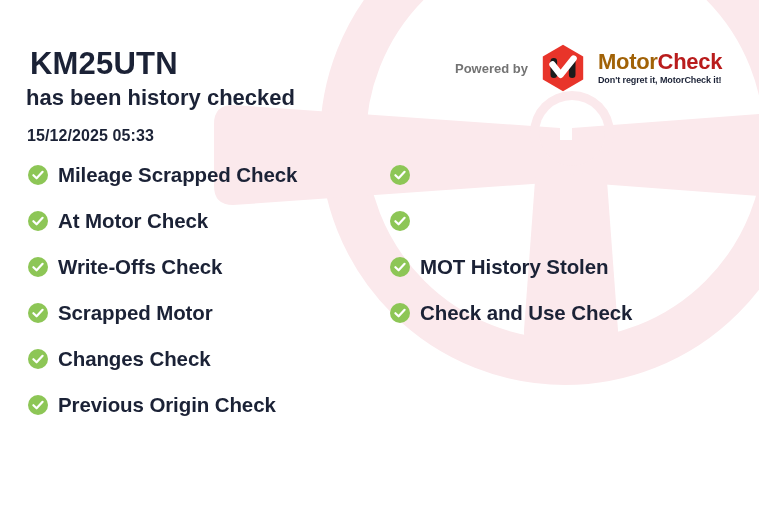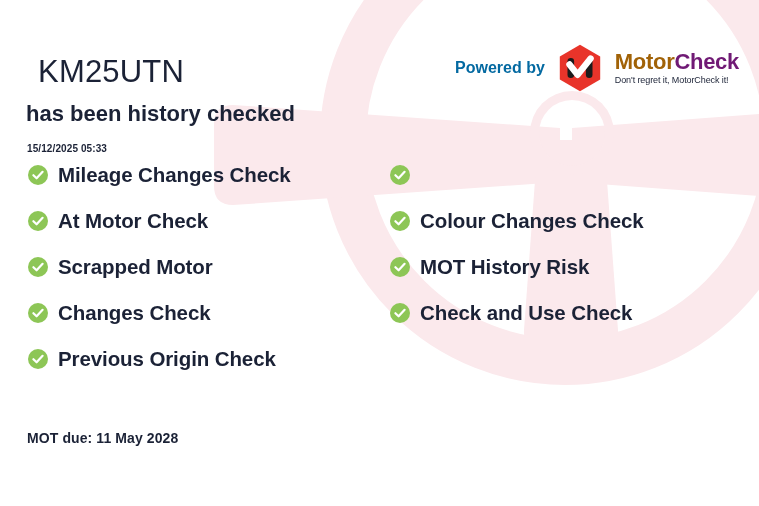--- a/index.html
+++ b/index.html
@@ -30,54 +30,54 @@
 
   
   #header {
     position: absolute;
     left: 26px;
     top: 44px;
     width: 400px;
   }
   #plate {
     font-size: 31px;
-    font-weight: 400;
+    font-weight: 700;
     letter-spacing: 0.2px;
     color: #1b2236;
     line-height: 1.05;
-    margin: 12px;
+    margin: 4px;
   }
   #subtitle {
     font-size: 22px;
     font-weight: 700;
     color: #1b2236;
     line-height: 1.2;
     margin: 4px 0 16px 0;
   }
   #timestamp {
-    font-size: 10px;
+    font-size: 16px;
     font-weight: 600;
     color: #1b2236;
     margin: 5px 0 0 1px;
     letter-spacing: 0.1px;
   }
 
   
   #brand {
     position: absolute;
     left: 455px;
     top: 44px;
     display: flex;
     align-items: center;
     gap: 13px;
   }
   #powered-by {
-    font-size: 16px;
+    font-size: 13px;
     font-weight: 600;
-    color: #0369a1;
+    color: #737373;
     white-space: nowrap;
   }
   #logo-mark {
     width: 44px;
     height: 48px;
     flex: 0 0 auto;
     display: block;
   }
   #wordmark {
     display: flex;
@@ -85,24 +85,24 @@
     justify-content: center;
     line-height: 1;
   }
   #wordmark-top {
     font-size: 22px;
     font-weight: 700;
     letter-spacing: -0.3px;
     white-space: nowrap;
   }
   .wm-motor { color: #a16207; }
-  .wm-check { color: #701a75; }
+  .wm-check { color: #b91c1c; }
   #tagline {
     font-size: 9px;
-    font-weight: 400;
+    font-weight: 700;
     color: #1b2236;
     margin-top: 3px;
     white-space: nowrap;
     letter-spacing: -0.1px;
   }
 
   
   .check-col {
     position: absolute;
     top: 152px;
@@ -194,31 +194,38 @@
     </div>
   </div>
 
   <div id="col-left" class="check-col">
 
     <div class="check-row">
       <svg class="check-icon" viewBox="0 0 20 20" xmlns="http://www.w3.org/2000/svg" aria-hidden="true">
           <circle cx="10" cy="10" r="10" fill="#8dc656"></circle>
           <path d="M5.4 10.2 L8.6 13.3 L14.6 6.8" fill="none" stroke="#ffffff" stroke-width="2.2" stroke-linecap="round" stroke-linejoin="round"></path>
         </svg>
-      <span class="check-label">Mileage Changes Check</span>
+      <span class="check-label">Mileage Scrapped Check</span>
     </div>
 
     <div class="check-row">
       <svg class="check-icon" viewBox="0 0 20 20" xmlns="http://www.w3.org/2000/svg" aria-hidden="true">
           <circle cx="10" cy="10" r="10" fill="#8dc656"></circle>
           <path d="M5.4 10.2 L8.6 13.3 L14.6 6.8" fill="none" stroke="#ffffff" stroke-width="2.2" stroke-linecap="round" stroke-linejoin="round"></path>
         </svg>
       <span class="check-label">At Motor Check</span>
     </div>
 
+    <div class="check-row">
+      <svg class="check-icon" viewBox="0 0 20 20" xmlns="http://www.w3.org/2000/svg" aria-hidden="true">
+          <circle cx="10" cy="10" r="10" fill="#8dc656"></circle>
+          <path d="M5.4 10.2 L8.6 13.3 L14.6 6.8" fill="none" stroke="#ffffff" stroke-width="2.2" stroke-linecap="round" stroke-linejoin="round"></path>
+        </svg>
+      <span class="check-label">Write-Offs Check</span>
+    </div>
 
     <div class="check-row">
       <svg class="check-icon" viewBox="0 0 20 20" xmlns="http://www.w3.org/2000/svg" aria-hidden="true">
           <circle cx="10" cy="10" r="10" fill="#8dc656"></circle>
           <path d="M5.4 10.2 L8.6 13.3 L14.6 6.8" fill="none" stroke="#ffffff" stroke-width="2.2" stroke-linecap="round" stroke-linejoin="round"></path>
         </svg>
       <span class="check-label">Scrapped Motor</span>
     </div>
 
     <div class="check-row">
@@ -246,36 +253,34 @@
           <circle cx="10" cy="10" r="10" fill="#8dc656"></circle>
           <path d="M5.4 10.2 L8.6 13.3 L14.6 6.8" fill="none" stroke="#ffffff" stroke-width="2.2" stroke-linecap="round" stroke-linejoin="round"></path>
         </svg>
     </div>
 
     <div class="check-row">
       <svg class="check-icon" viewBox="0 0 20 20" xmlns="http://www.w3.org/2000/svg" aria-hidden="true">
           <circle cx="10" cy="10" r="10" fill="#8dc656"></circle>
           <path d="M5.4 10.2 L8.6 13.3 L14.6 6.8" fill="none" stroke="#ffffff" stroke-width="2.2" stroke-linecap="round" stroke-linejoin="round"></path>
         </svg>
-      <span class="check-label">Colour Changes Check</span>
-    </div>
-
-    <div class="check-row">
-      <svg class="check-icon" viewBox="0 0 20 20" xmlns="http://www.w3.org/2000/svg" aria-hidden="true">
-          <circle cx="10" cy="10" r="10" fill="#8dc656"></circle>
-          <path d="M5.4 10.2 L8.6 13.3 L14.6 6.8" fill="none" stroke="#ffffff" stroke-width="2.2" stroke-linecap="round" stroke-linejoin="round"></path>
-        </svg>
-      <span class="check-label">MOT History Risk</span>
+    </div>
+
+    <div class="check-row">
+      <svg class="check-icon" viewBox="0 0 20 20" xmlns="http://www.w3.org/2000/svg" aria-hidden="true">
+          <circle cx="10" cy="10" r="10" fill="#8dc656"></circle>
+          <path d="M5.4 10.2 L8.6 13.3 L14.6 6.8" fill="none" stroke="#ffffff" stroke-width="2.2" stroke-linecap="round" stroke-linejoin="round"></path>
+        </svg>
+      <span class="check-label">MOT History Stolen</span>
     </div>
 
     <div class="check-row">
       <svg class="check-icon" viewBox="0 0 20 20" xmlns="http://www.w3.org/2000/svg" aria-hidden="true">
           <circle cx="10" cy="10" r="10" fill="#8dc656"></circle>
           <path d="M5.4 10.2 L8.6 13.3 L14.6 6.8" fill="none" stroke="#ffffff" stroke-width="2.2" stroke-linecap="round" stroke-linejoin="round"></path>
         </svg>
       <span class="check-label">Check and Use Check</span>
     </div>
 
   </div>
 
-  <div id="mot-due">MOT due: 11 May 2028</div>
 
 </div>
 
 </body></html>

